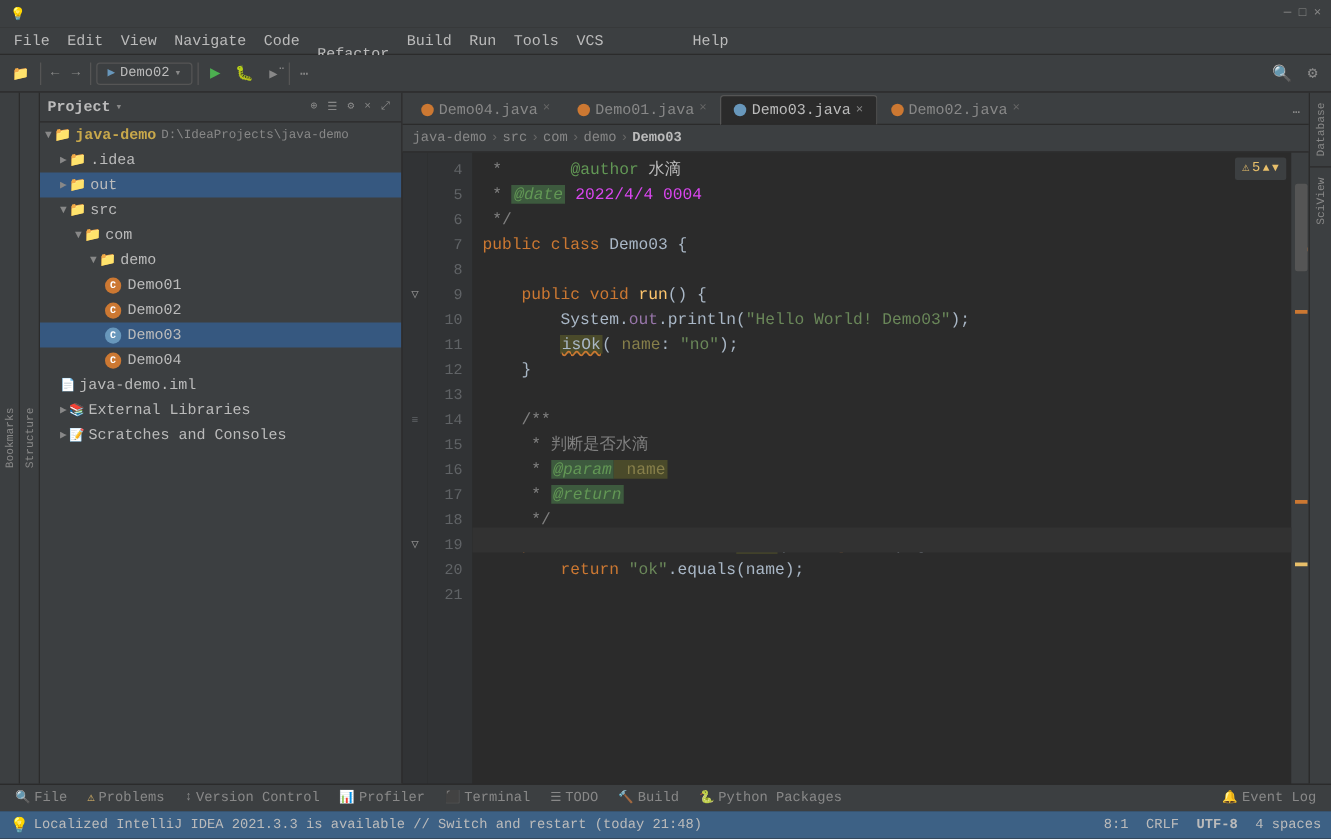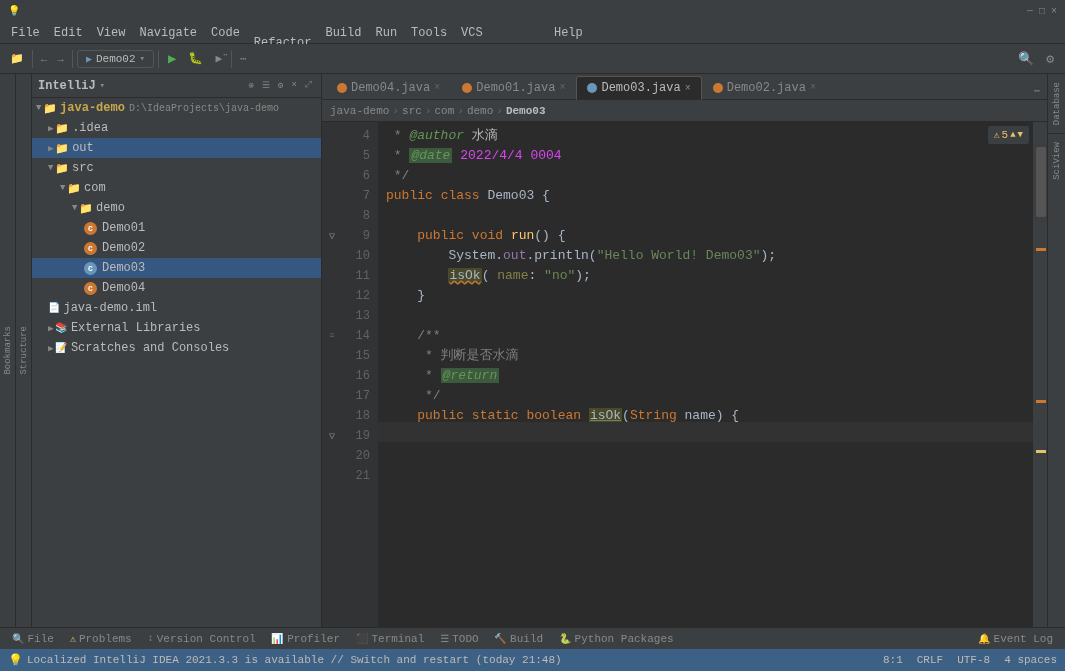--- a/index.html
+++ b/index.html
@@ -89,21 +89,21 @@
       <span style="writing-mode:vertical-rl; transform:rotate(180deg); font-size:9px; color:#888; cursor:pointer; padding:6px 0;">Bookmarks</span>
     </div>
 
     <div id="structure-side" style="width:16px; background:#3c3f41; display:flex; flex-direction:column; align-items:center; border-right:1px solid #2b2b2b; justify-content:center;">
       <span style="writing-mode:vertical-rl; transform:rotate(180deg); font-size:9px; color:#888; cursor:pointer; padding:6px 0;">Structure</span>
     </div>
 
     <div id="project-panel" style="width:290px; background:#3c3f41; border-right:1px solid #2b2b2b; display:flex; flex-direction:column;">
       <div style="height:24px; display:flex; align-items:center; padding:0 6px; justify-content:space-between; border-bottom:1px solid #2b2b2b;">
         <div style="display:flex; align-items:center; gap:4px;">
-          <span style="font-size:12px; color:#bbb; font-weight:bold;">IntelliJ</span>
+          <span style="font-size:12px; color:#bbb; font-weight:bold;">Project</span>
           <span style="font-size:9px; color:#888; cursor:pointer;">▾</span>
         </div>
         <div style="display:flex; gap:2px;">
           <span style="font-size:9px; color:#888; cursor:pointer; padding:1px 3px;">⊕</span>
           <span style="font-size:9px; color:#888; cursor:pointer; padding:1px 3px;">☰</span>
           <span style="font-size:9px; color:#888; cursor:pointer; padding:1px 3px;">⚙</span>
           <span style="font-size:9px; color:#888; cursor:pointer; padding:1px 3px;">×</span>
           <span style="font-size:9px; color:#888; cursor:pointer; padding:1px 3px;">⤢</span>
         </div>
       </div>
@@ -277,21 +277,21 @@
           <div style="height:20px; line-height:20px;">16</div>
           <div style="height:20px; line-height:20px;">17</div>
           <div style="height:20px; line-height:20px;">18</div>
           <div style="height:20px; line-height:20px;">19</div>
           <div style="height:20px; line-height:20px;">20</div>
           <div style="height:20px; line-height:20px;">21</div>
         </div>
 
         <div style="flex:1; padding:4px 8px; overflow-y:auto; overflow-x:auto; font-family:'Consolas','Courier New',monospace; font-size:13px; line-height:20px; background:#2b2b2b; cursor:text;">
 
-          <div style="height:20px; white-space:pre; color:#808080;"> * <span style="color:#629755; font-style:italic;">@author</span> <span style="color:#bbb;">水滴</span></div>
+          <div style="height:20px; white-space:pre; color:#808080;"> * <span style="color:#629755; margin-left:47px;">@author</span> <span style="color:#bbb;">水滴</span></div>
 
           <div style="height:20px; white-space:pre;"><span style="color:#808080;"> * </span><span style="color:#629755; font-style:italic; background:#3d5a3e; padding:0 2px;">@date</span><span style="color:#d946ef;"> 2022/4/4 0004</span></div>
 
           <div style="height:20px; white-space:pre; color:#808080;"> */</div>
 
           <div style="height:20px; white-space:pre;"><span style="color:#cc7832;">public</span> <span style="color:#cc7832;">class</span> <span style="color:#a9b7c6;">Demo03</span> {</div>
 
           <div style="height:20px; white-space:pre;"> </div>
 
           <div style="height:20px; white-space:pre;">    <span style="color:#cc7832;">public</span> <span style="color:#cc7832;">void</span> <span style="color:#ffc66d;">run</span>() {</div>
@@ -301,20 +301,21 @@
           <div style="height:20px; white-space:pre;">        <span style="background:#4a4a2a; padding:0 1px;"><span style="color:#a9b7c6; text-decoration:underline wavy #cc7832; text-decoration-skip-ink:none;">isOk</span></span>( <span style="color:#877f4a;">name</span>: <span style="color:#6a8759;">"no"</span>);</div>
 
           <div style="height:20px; white-space:pre;">    }</div>
 
           <div style="height:20px; white-space:pre;"> </div>
 
           <div style="height:20px; white-space:pre;">    <span style="color:#808080;">/**</span></div>
 
           <div style="height:20px; white-space:pre; color:#808080;">     * 判断是否水滴</div>
 
+          <div style="height:20px; white-space:pre;"><span style="color:#808080;">     * </span><span style="color:#629755; font-style:italic; background:#3d5a3e; padding:0 2px;">@param</span><span style="background:#4a4a2a; padding:0 2px;"> <span style="color:#877f4a;">name</span></span></div>
 
           <div style="height:20px; white-space:pre;"><span style="color:#808080;">     * </span><span style="color:#629755; font-style:italic; background:#3d5a3e; padding:0 2px;">@return</span></div>
 
           <div style="height:20px; white-space:pre; color:#808080;">     */</div>
 
           <div style="height:20px; white-space:pre;">    <span style="color:#cc7832;">public</span> <span style="color:#cc7832;">static</span> <span style="color:#cc7832;">boolean</span> <span style="background:#4a4a2a; padding:0 1px;"><span style="color:#a9b7c6; text-decoration:underline; text-decoration-color:#6a8759;">isOk</span></span>(<span style="color:#cc7832;">String</span> name) {</div>
 
           <div style="height:20px; white-space:pre;">        <span style="color:#cc7832;">return</span> <span style="color:#6a8759;">"ok"</span>.equals(name);</div>
 
           <div style="height:20px; white-space:pre;"> </div>
@@ -385,18 +386,18 @@
   </div>
 
   <div id="statusbar" style="height:22px; background:#3d6185; display:flex; align-items:center; padding:0 8px; font-size:11px; color:#bbb; justify-content:space-between;">
     <div style="display:flex; align-items:center; gap:4px;">
       <span style="color:#6897bb; font-size:12px;">💡</span>
       <span>Localized IntelliJ IDEA 2021.3.3 is available // Switch and restart (today 21:48)</span>
     </div>
     <div style="display:flex; align-items:center; gap:14px;">
       <span style="cursor:pointer;">8:1</span>
       <span style="cursor:pointer;text-align:right;">CRLF</span>
-      <span style="cursor:pointer;">UTF-8</span>
+      <span style="cursor:pointer;font-weight:bold;">UTF-8</span>
       <span style="cursor:pointer;">4 spaces</span>
     </div>
   </div>
 
 </div>
 
 </body></html>

